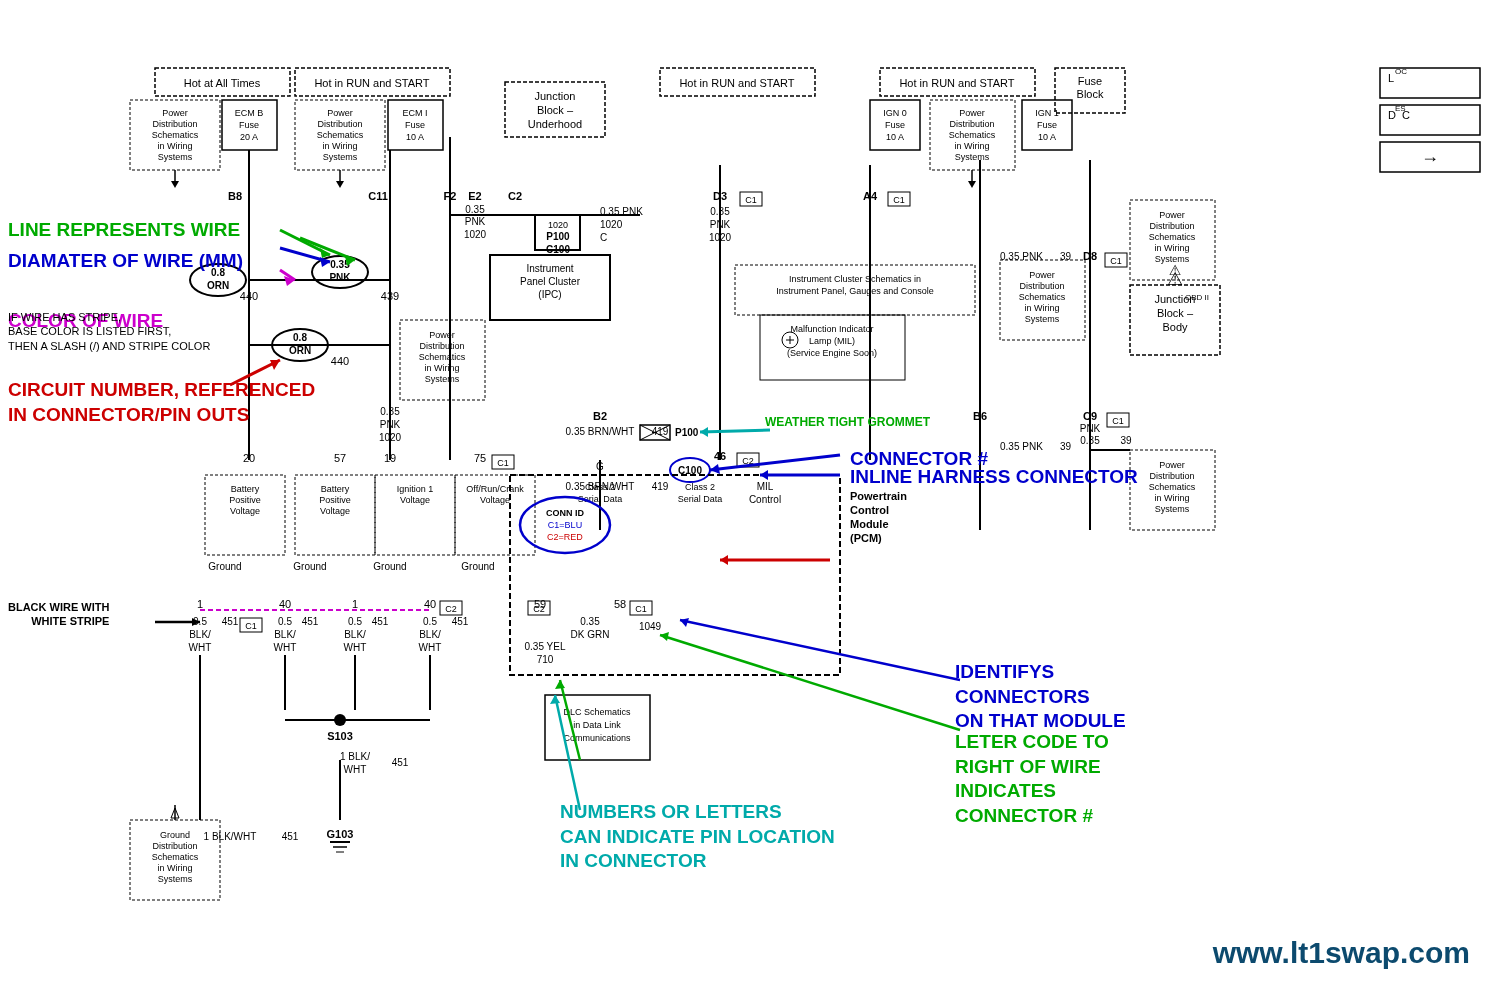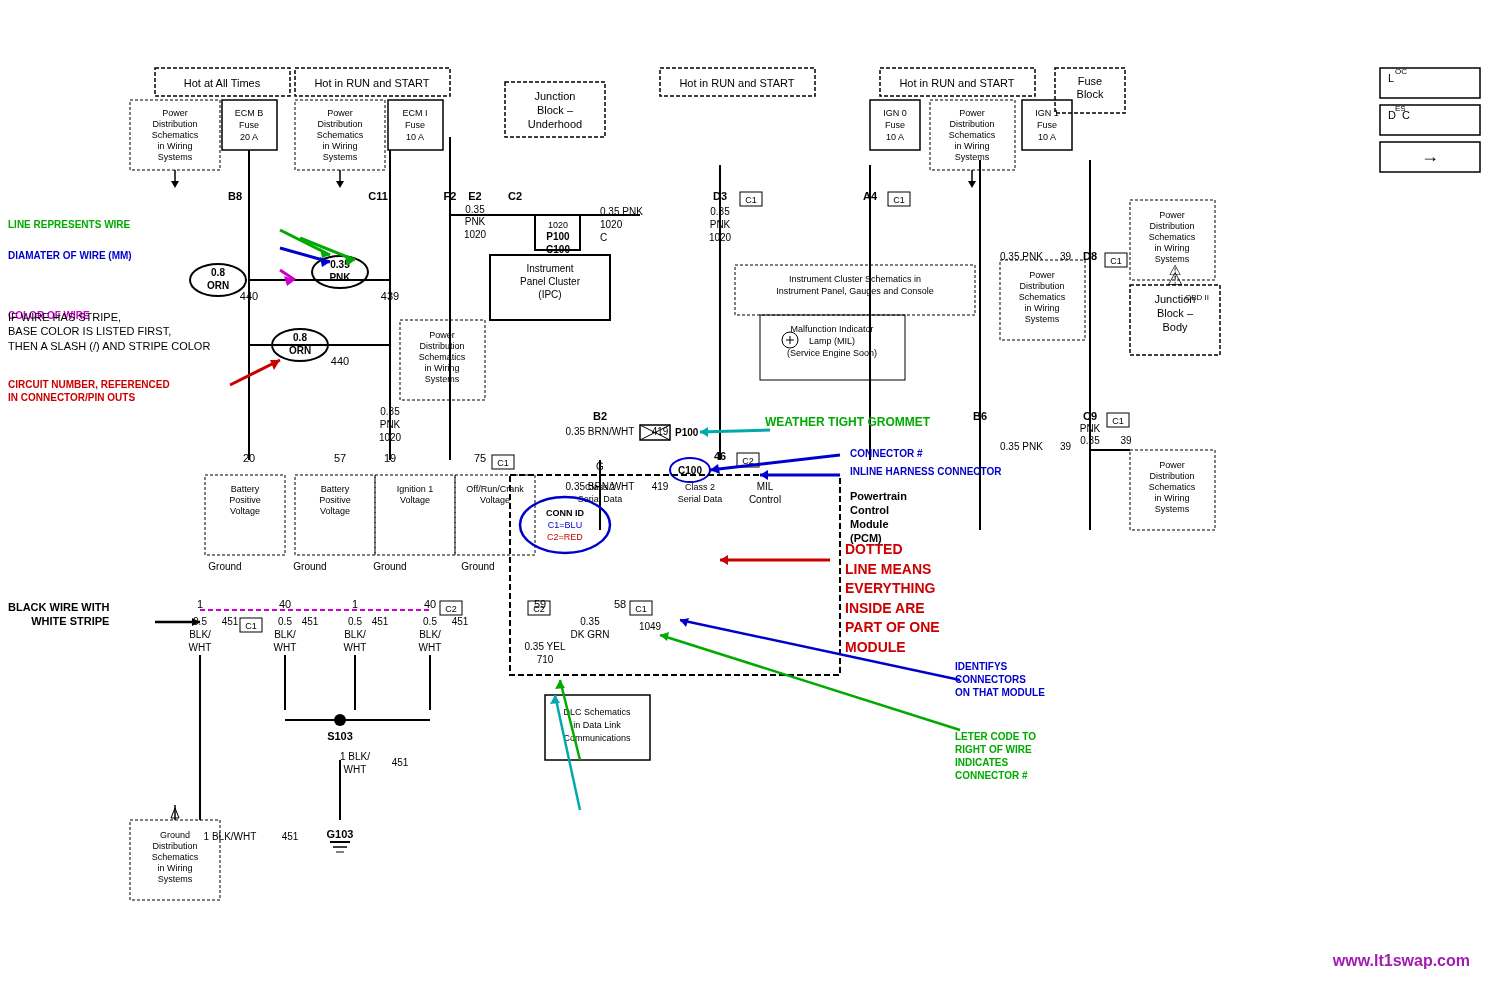--- a/index.html
+++ b/index.html
@@ -21,34 +21,34 @@
     .diagram-area {
       position: absolute;
       top: 0; left: 0;
       width: 1500px;
       height: 1000px;
     }
     .website-text {
       position: absolute;
       bottom: 30px;
       right: 30px;
-      font-size: 16px;
+      font-size: 30px;
       font-weight: bold;
-      color: #a21caf;
+      color: #0c4a6e;
     }
     
     .label-green { color: #00aa00; font-weight: bold; }
     .label-blue { color: #0000cc; font-weight: bold; }
     .label-magenta { color: #cc00cc; font-weight: bold; margin-top: 41px; }
     .label-red { color: #cc0000; font-weight: bold; }
     .label-black { color: #000000; font-weight: bold; }
 
     .annotation {
       position: absolute;
-      font-size: 10px;
+      font-size: 19px;
       font-weight: bold;
       line-height: 1.3;
     }
   </style>
 </head>
 <body>
 
 <div class="main-container">
 
   <svg class="diagram-area" viewBox="0 0 1500 1000" xmlns="http://www.w3.org/2000/svg" style="position:absolute;top:0;left:0;">
@@ -483,23 +483,23 @@
   <div class="annotation label-red" style="left:8px; top:378px;">CIRCUIT NUMBER, REFERENCED<br>IN CONNECTOR/PIN OUTS</div>
 
   <div class="annotation label-black" style="left:8px; top:600px; font-size:11px;text-align:right;">BLACK WIRE WITH<br>WHITE STRIPE</div>
 
   <div class="annotation label-green" style="left:765px; top:415px; font-size:12px;">WEATHER TIGHT GROMMET</div>
 
   <div class="annotation label-blue" style="left:850px; top:447px;">CONNECTOR #</div>
 
   <div class="annotation label-blue" style="left:850px; top:465px;">INLINE HARNESS CONNECTOR</div>
 
-  <div class="annotation label-red" style="left:845px; top:540px; font-size:14px; line-height:1.4;">DOTTED<br>LINE MEANS<br>EVERYTHING<br>INSIDE ARE<br>PART OF ONE<br>MODULE</div>
 
   <div class="annotation label-blue" style="left:955px; top:660px;">IDENTIFYS<br>CONNECTORS<br>ON THAT MODULE</div>
 
   <div class="annotation label-green" style="left:955px; top:730px;">LETER CODE TO<br>RIGHT OF WIRE<br>INDICATES<br>CONNECTOR #</div>
 
 
+  <div class="annotation" style="left:560px; top:800px; color:#00aaaa; font-weight:bold;">NUMBERS OR LETTERS<br>CAN INDICATE PIN LOCATION<br>IN CONNECTOR</div>
 
   <div class="website-text">www.lt1swap.com</div>
 
 </div>
 
 </body></html>

